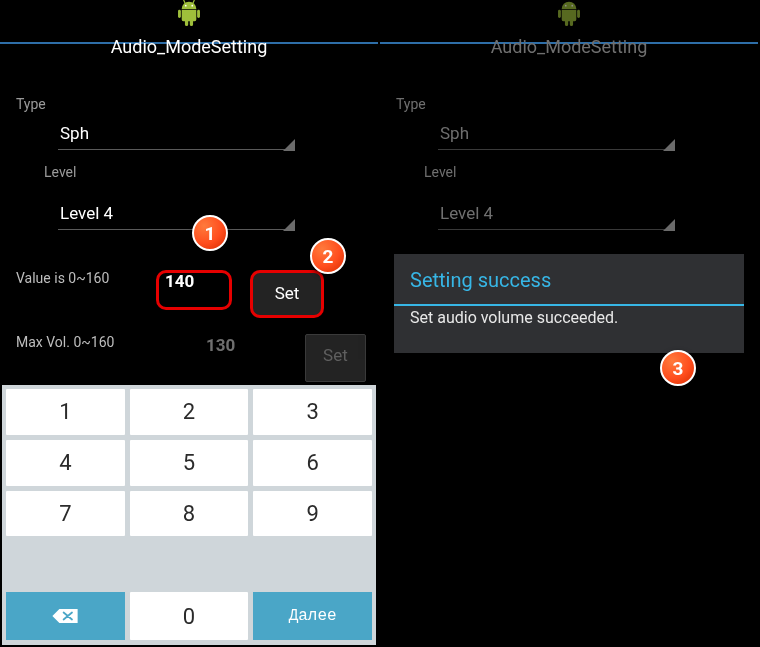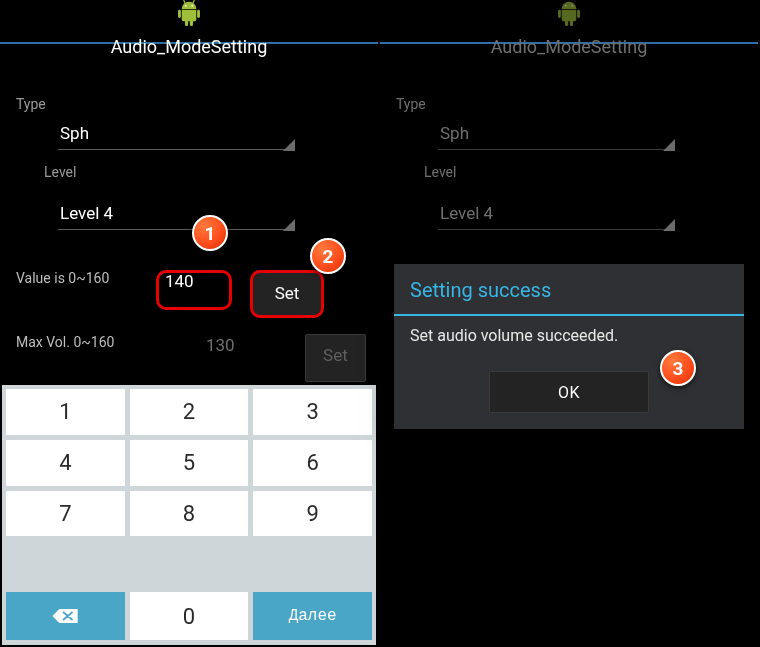--- a/index.html
+++ b/index.html
@@ -43,21 +43,21 @@
     position:absolute; left:16px; display:flex; align-items:flex-start; width:350px;
   }
   .value-row.v1 { top:270px; }
   .value-row.v2 { top:334px;gap:40px; }
   .value-row .lbl { color:#bdbdbd; font-size:14px; width:140px; }
   .value-row .field {
     width:70px; height:38px; background:transparent; border:none;
     color:#fff; font-size:17px; padding-left:6px;
   }
   .value-row .field-wrap {
-    width:76px; height:40px; display:flex; align-items:center; justify-content:flex-start;
+    width:76px; height:40px; display:flex; align-items:center; justify-content:flex-start;font-weight:bold;
   }
   .value-row .field.dim { color:#6f6f6f;margin-left:29px; }
   .btn-set {
     width:74px; height:48px;
     color:#fff; font-size:17px; text-align:center; line-height:40px;
     border:1px solid #3a3a3a; background:#232323; border-radius:2px;
     margin-left:18px;
   }
   .btn-set.dim { color:#5f5f5f; }
 
@@ -83,30 +83,30 @@
     background:#fff; color:#2b2b2b; font-size:22px;
     display:flex; align-items:center; justify-content:center;
     border-radius:1px;
   }
   .kb-bottom { display:grid; grid-template-columns:1fr 1fr 1fr; gap:5px; height:48px; margin-top:5px; }
   .kb-accent { background:#4aa6c7; color:#fff; font-size:16px; display:flex; align-items:center; justify-content:center;font-family:Liberation Mono, monospace; }
   .bs-icon { width:28px; height:18px; }
 
   
   .dialog {
-    position:absolute; left:14px; top:264px; width:350px;
+    position:absolute; left:14px; top:254px; width:350px;
     background:#2f3033; box-shadow:0 6px 24px rgba(0,0,0,.6);
     z-index:10;
   }
   .dialog .dlg-title {
     color:#37b6e6; font-size:20px; padding:14px 16px 12px;
   }
   .dialog .dlg-sep { height:2px; background:#37b6e6; margin:0; }
   .dialog .dlg-body {
-    color:#e8e8e8; font-size:16px; padding:10px 16px 26px;
+    color:#e8e8e8; font-size:16px; padding:2px 16px 26px;
   }
   .dialog .dlg-btn {
     width:160px; height:42px; margin:0 auto 16px;
     display:flex; align-items:center; justify-content:center;
     color:#fff; font-size:16px; letter-spacing:.5px;
     background:#232323; border:1px solid #3a3a3a; border-radius:2px;
   }
   .dim-screen .appbar .title,
   .dim-screen .form-label,
   .dim-screen .spinner span { color:#6f6f6f; }
@@ -221,19 +221,18 @@
     <span class="form-label label-Level">Level</span>
     <div class="spinner level">
       <span>Level 4</span>
       <span class="caret"></span>
     </div>
 
     <div class="dialog">
       <div class="dlg-title">Setting success</div>
       <div class="dlg-sep"></div>
       <div class="dlg-body">Set audio volume succeeded.</div>
-      <div class="dlg-btn hl-red">OK</div>
     </div>
 
     <div class="badge" style="left:280px; top:350px;">3</div>
   </div>
 
 </div>
 
 </body></html>

